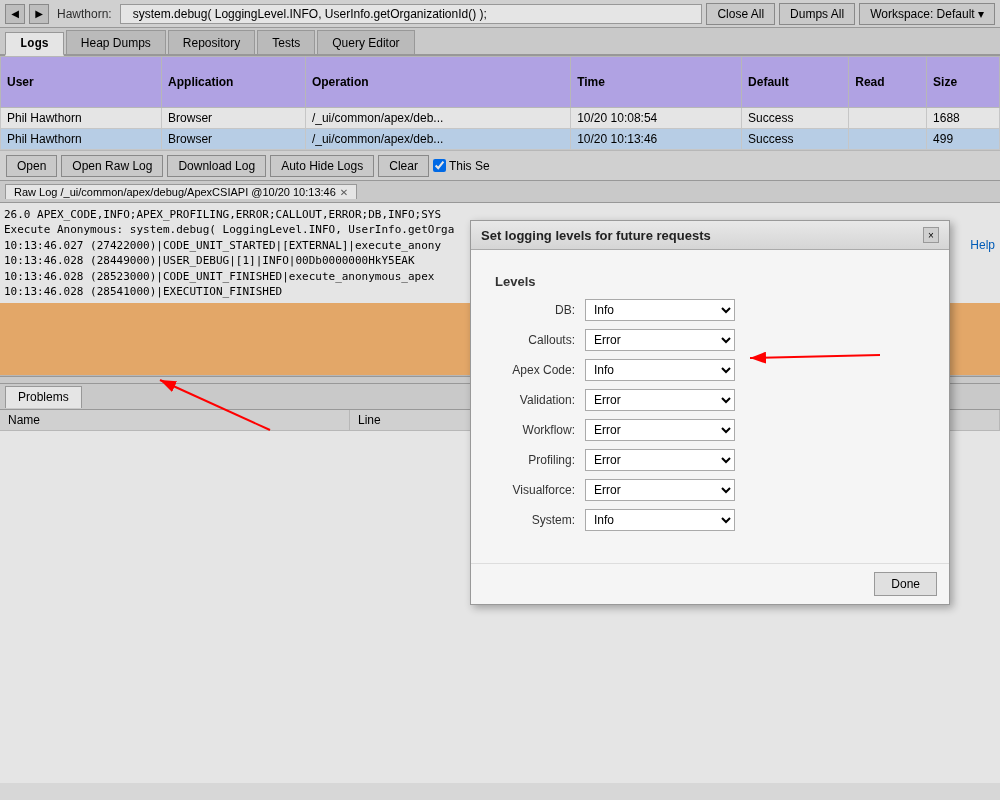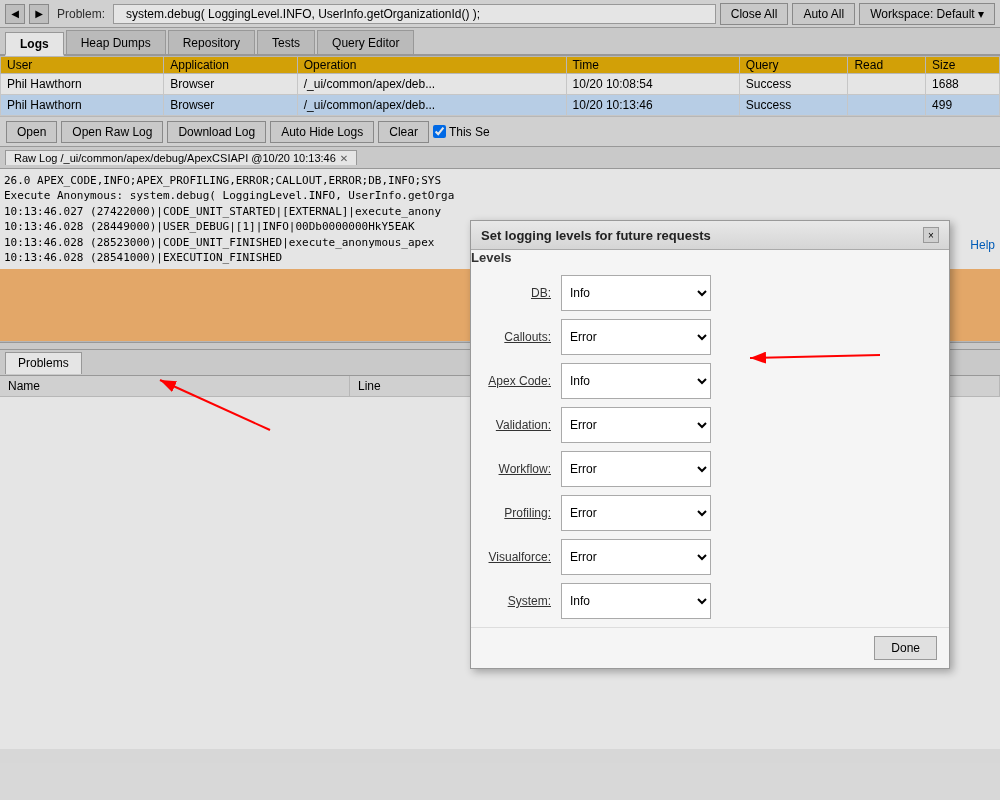--- a/index.html
+++ b/index.html
@@ -74,38 +74,39 @@
       cursor: pointer;
       font-size: 12px;
       display: flex; align-items: center;
       margin-right: 2px;
     }
     .tab.active {
       background: white;
       border-bottom: 2px solid white;
       margin-bottom: -2px;
       font-weight: bold;
+      font-family: Liberation Mono, monospace;
     }
 
     
     .table-area {
       background: white;
       border-bottom: 1px solid #ccc;
     }
     .log-table {
       width: 100%;
       border-collapse: collapse;
     }
     .log-table th {
-      background: #eab308;
+      background: #c4b5fd;
       border: 1px solid #ccc;
-      padding: 1px 6px;
+      padding: 18px 6px;
       text-align: left;
       font-size: 12px;
-      font-weight: normal;
+      font-weight: bold;
     }
     .log-table td {
       border: 1px solid #ddd;
       padding: 3px 6px;
       font-size: 12px;
     }
     .log-table tr:nth-child(even) td { background: #f5f5f5; }
     .log-table tr.selected td { background: #cce5ff; }
 
     
@@ -255,44 +256,43 @@
     .modal-close {
       width: 16px;
       height: 16px;
       background: #d0d0d0;
       border: 1px solid #999;
       cursor: pointer;
       display: flex; align-items: center; justify-content: center;
       font-size: 10px;
     }
     .modal-body {
-      padding: 0;
+      padding: 24px;
     }
     .levels-title {
       font-size: 13px;
       font-weight: bold;
       margin-bottom: 10px;
       color: #333;
     }
     .level-row {
       display: flex;
       align-items: center;
       margin-bottom: 8px;
     }
     .level-label {
       width: 90px;
       font-size: 12px;
       color: #333;
       text-align: right;
       padding-right: 10px;
-      text-decoration: underline;
     }
     .level-select {
       width: 150px;
-      height: 36px;
+      height: 22px;
       border: 1px solid #aaa;
       background: white;
       font-size: 12px;
       padding: 0 4px;
     }
     .modal-footer {
       padding: 8px 12px;
       text-align: right;
       border-top: 1px solid #ddd;
     }
@@ -324,24 +324,24 @@
       pointer-events: none;
       z-index: 200;
     }
   </style>
 </head>
 <body>
 
 <div class="top-toolbar">
   <button class="nav-btn">◀</button>
   <button class="nav-btn">▶</button>
-  <span class="execute-label">Problem:</span>
+  <span class="execute-label">Hawthorn:</span>
   <input class="execute-input" type="text" value="system.debug( LoggingLevel.INFO, UserInfo.getOrganizationId() );" style="">
   <button class="top-btn">Close All</button>
-  <button class="top-btn">Auto All</button>
+  <button class="top-btn">Dumps All</button>
   <button class="top-btn">Workspace: Default ▾</button>
 </div>
 
 <div class="tabs-row">
   <div class="tab active">
       <span>Logs</span>
     </div>
   <div class="tab">
       <span>Heap Dumps</span>
     </div>
@@ -357,21 +357,21 @@
 </div>
 
 <div class="table-area">
   <table class="log-table">
     <thead>
       <tr>
         <th>User</th>
         <th>Application</th>
         <th>Operation</th>
         <th>Time</th>
-        <th>Query</th>
+        <th>Default</th>
         <th>Read</th>
         <th>Size</th>
       </tr>
     </thead>
     <tbody>
       <tr>
         <td>Phil Hawthorn</td>
         <td>Browser</td>
         <td>/_ui/common/apex/deb...</td>
         <td>10/20 10:08:54</td>

